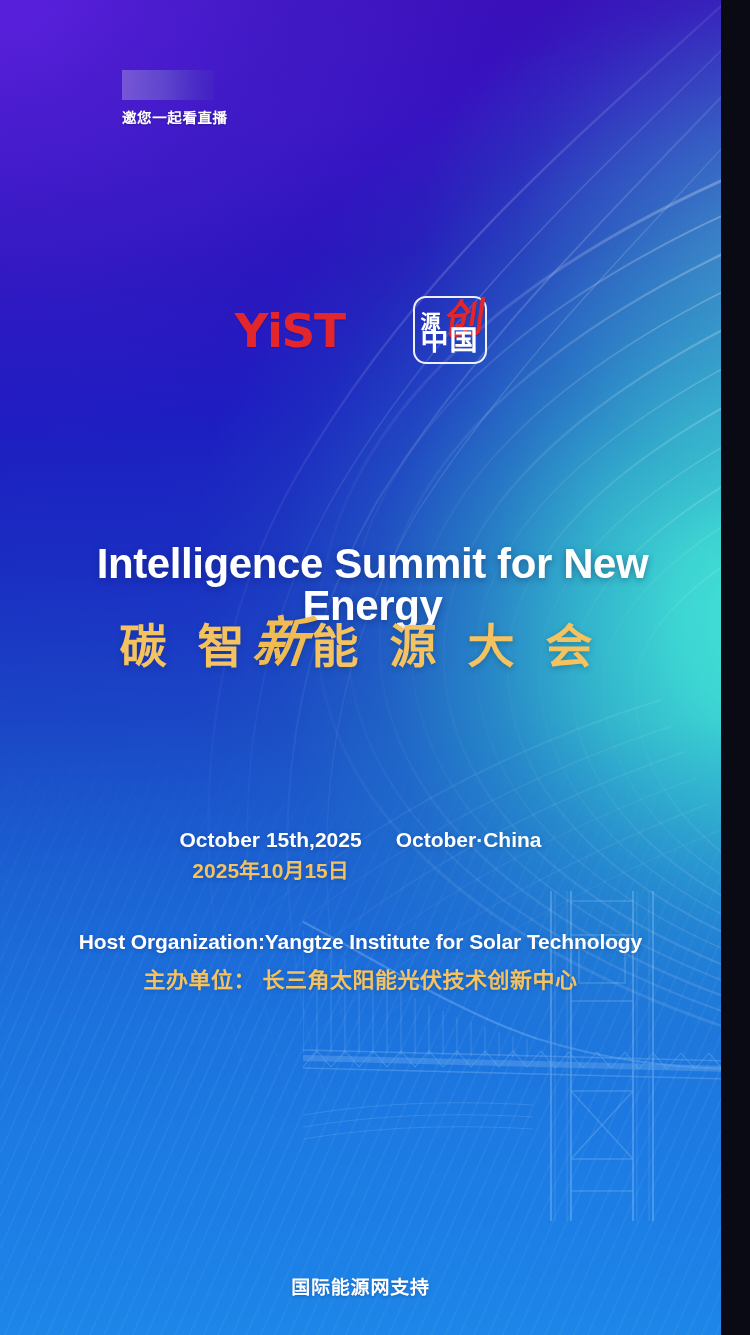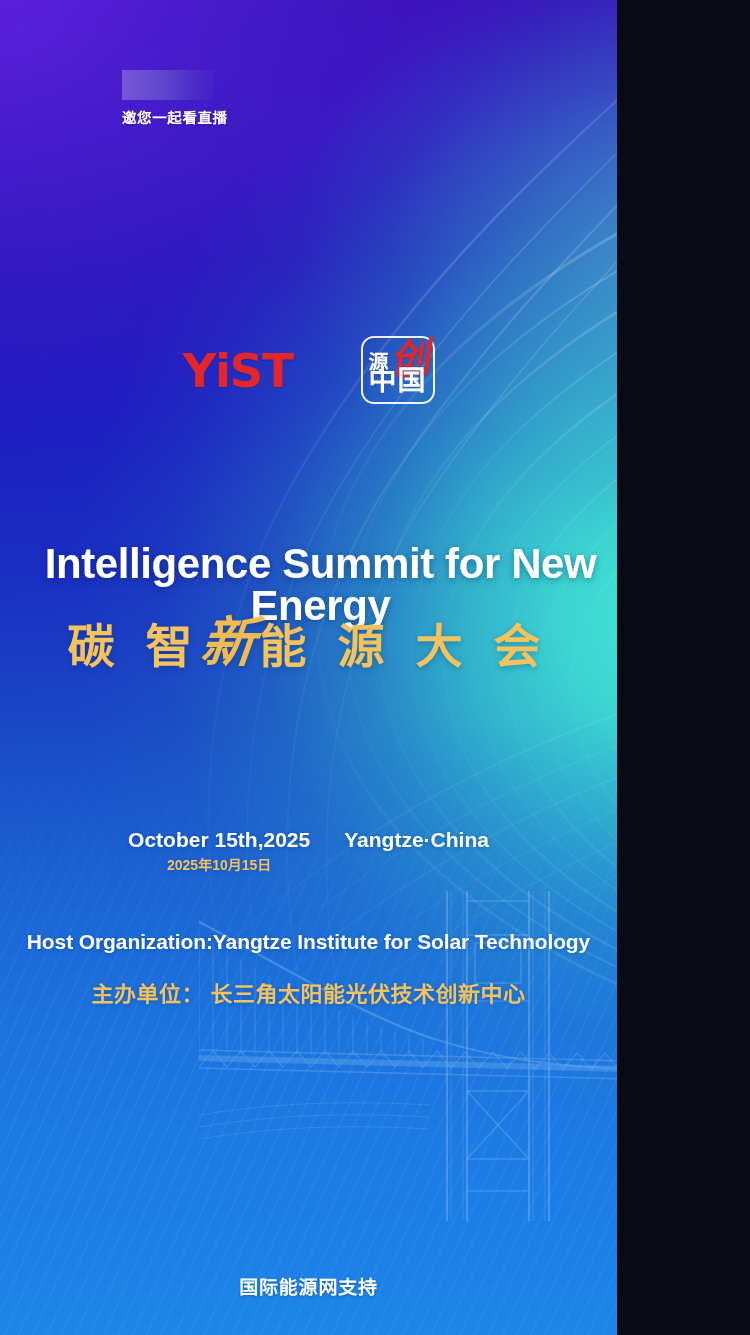--- a/index.html
+++ b/index.html
@@ -7,21 +7,21 @@
     margin: 0;
     padding: 0;
     background: #0a0a14;
   }
   body {
     font-family: "Liberation Sans", "DejaVu Sans", sans-serif;
   }
 
   .poster {
     position: relative;
-    width: 617px;
+    width: 721px;
     height: 1335px;
     overflow: hidden;
     background: #1560c8;
     user-select: none;
   }
 
   
   .bg-layer {
     position: absolute;
     inset: 0;
@@ -160,21 +160,20 @@
   
   .logo-row {
     position: absolute;
     left: 0;
     right: 0;
     top: 296px;
     display: flex;
     justify-content: center;
     align-items: center;
     gap: 68px;
-    margin-top: 40px;
   }
   .yist-logo {
     color: #e2262b;
     font-size: 47px;
     font-weight: 900;
     letter-spacing: -1.5px;
     line-height: 1;
     font-family: "DejaVu Sans", "Liberation Sans", sans-serif;
     text-shadow: 0 1px 1px rgba(0,0,0,0.18);
   }
@@ -280,21 +279,21 @@
   }
   .meta-en {
     color: #ffffff;
     font-size: 21px;
     font-weight: bold;
     white-space: nowrap;
     text-shadow: 0 1px 4px rgba(10,40,90,0.30);
   }
   .meta-cn {
     color: #f4c25e;
-    font-size: 14px;
+    font-size: 21px;
     font-weight: bold;
     white-space: nowrap;
     text-shadow: 0 1px 4px rgba(10,40,90,0.28);
   }
   .meta-cn.spaced { letter-spacing: 3px; }
 
   
   .host {
     position: absolute;
     left: 0;
@@ -304,21 +303,21 @@
   }
   .host-en {
     color: #ffffff;
     font-size: 21px;
     font-weight: bold;
     letter-spacing: -0.1px;
     white-space: nowrap;
     text-shadow: 0 1px 4px rgba(10,40,90,0.30);
   }
   .host-cn {
-    margin-top: 22px;
+    margin-top: 8px;
     color: #f4c25e;
     font-size: 22px;
     font-weight: bold;
     letter-spacing: 0.5px;
     white-space: nowrap;
     text-shadow: 0 1px 4px rgba(10,40,90,0.28);
   }
 
   
   .footer {
@@ -502,21 +501,21 @@
 
     <div class="headline-en">Intelligence Summit for New Energy</div>
 
     <div class="headline-cn">
       <span>碳 智</span><span class="brush">新</span><span>能 源 大 会</span>
     </div>
 
     <div class="meta">
       <div class="meta-grid">
         <div class="meta-en">October 15th,2025</div>
-        <div class="meta-en">Yangtze·China</div>
+        <div class="meta-en">October·China</div>
         <div class="meta-cn">2025年10月15日</div>
       </div>
     </div>
 
     <div class="host">
       <div class="host-en">Host Organization:Yangtze Institute for Solar Technology</div>
       <div class="host-cn">主办单位： 长三角太阳能光伏技术创新中心</div>
     </div>
 
     <div class="footer">国际能源网支持</div>

